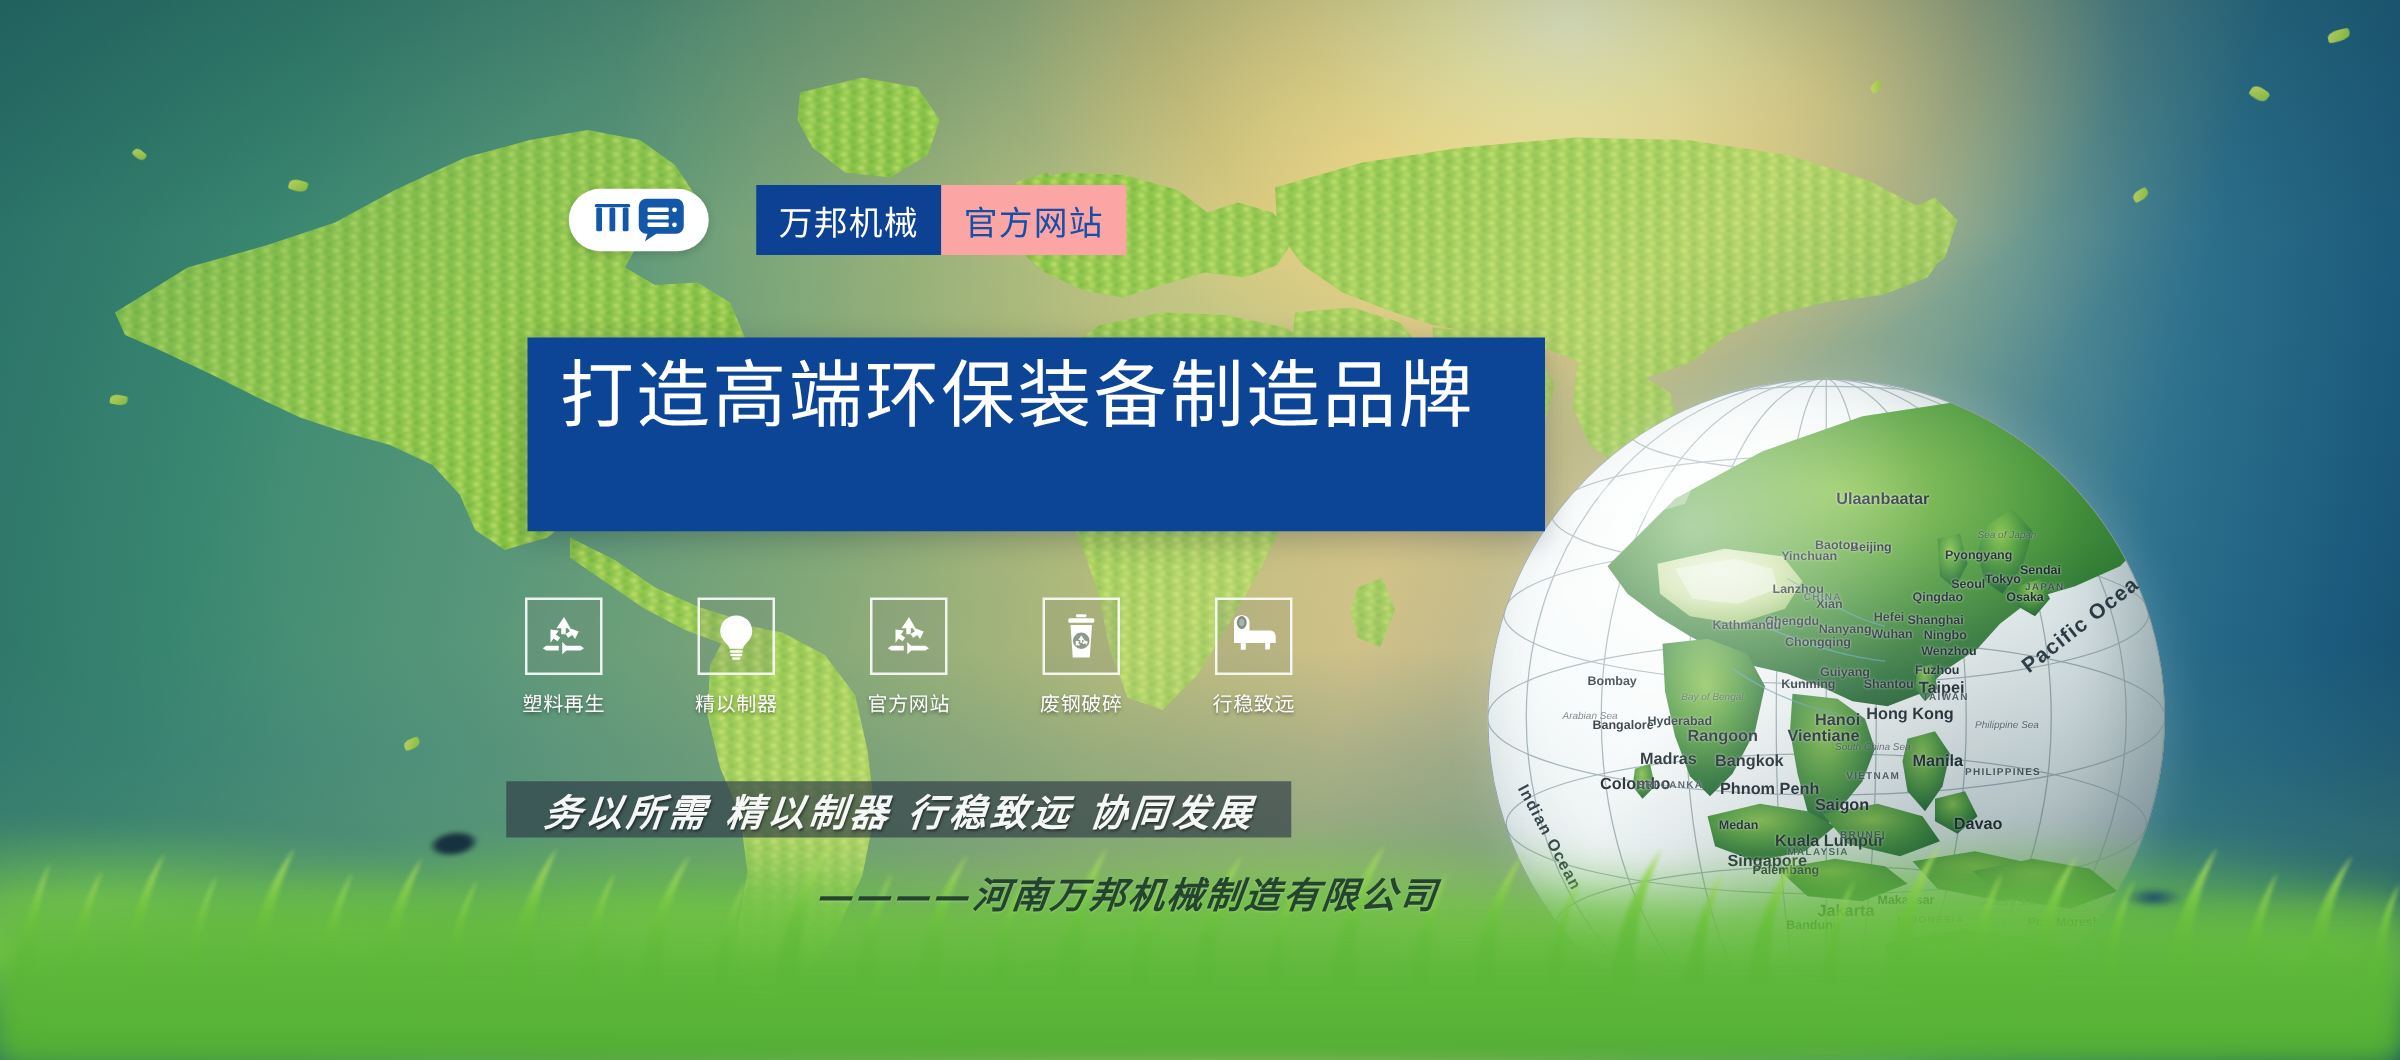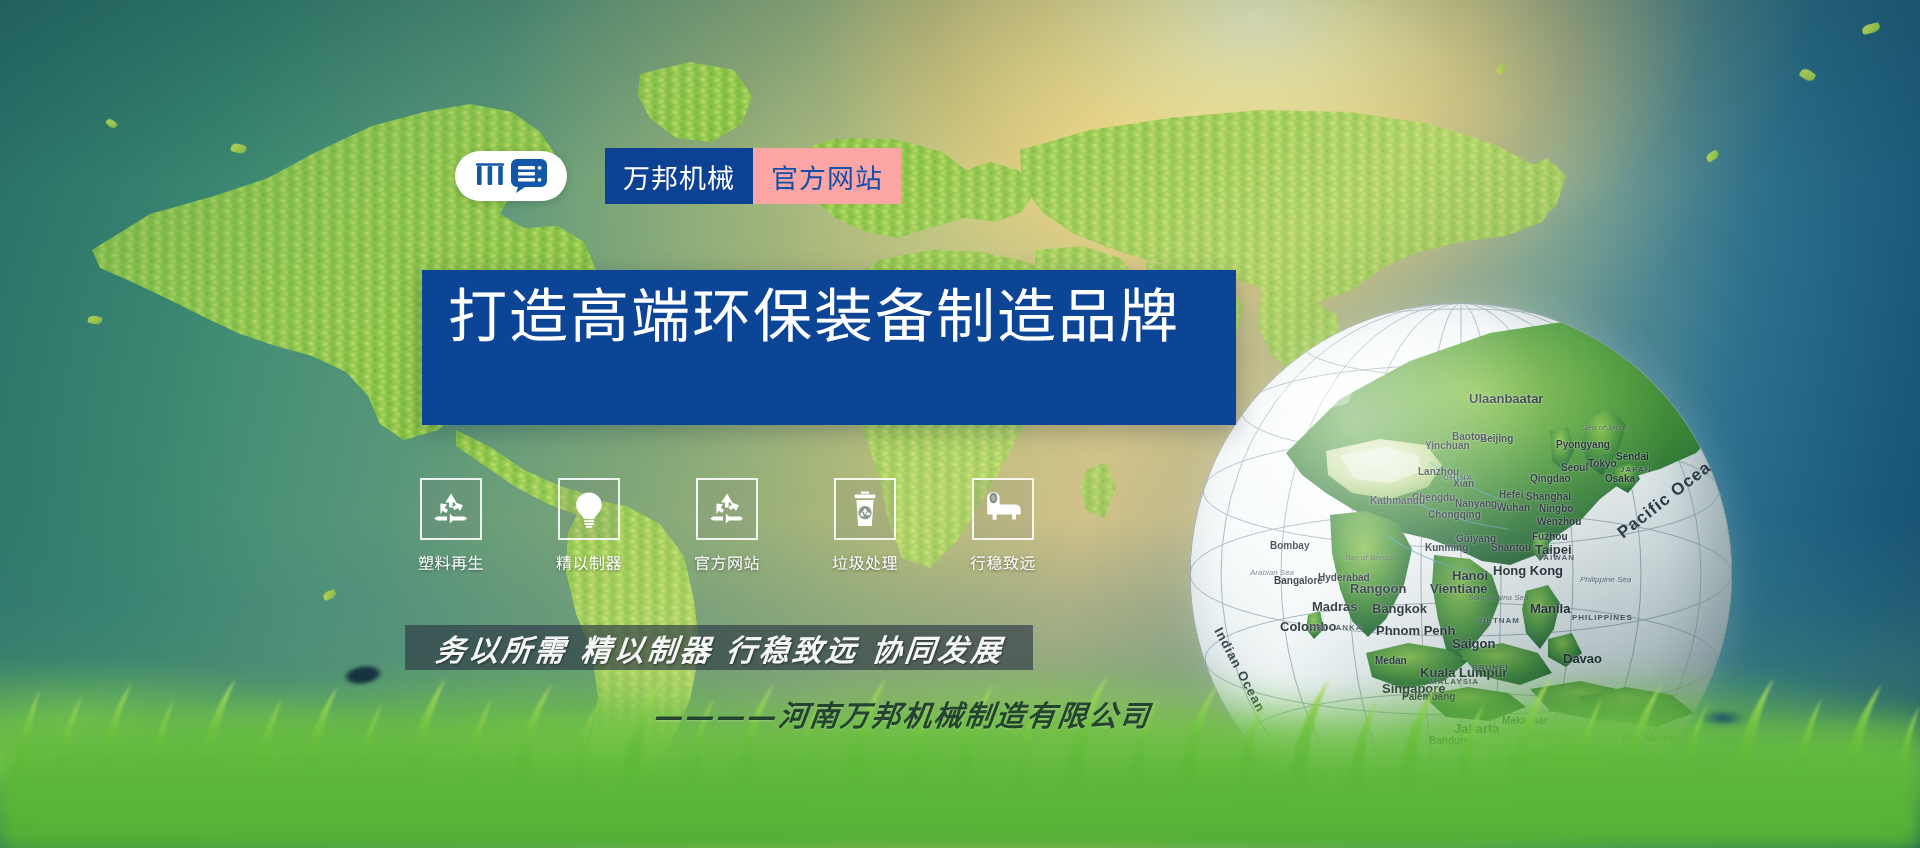--- a/index.html
+++ b/index.html
@@ -606,21 +606,21 @@
       <path d="M11.4 11.0 L28.6 11.0 L26.8 37.0 L13.2 37.0 Z"></path>
     </g>
     <circle cx="20" cy="23.6" r="6.6" fill="#8c9a8c"></circle>
     <g fill="#ffffff">
       <path d="M20.1 19.1 L22.4 23.0 L20.7 23.0 L20.7 25.1 L19.2 25.1 L19.2 23.0 L17.6 23.0 Z"></path>
       <path d="M15.6 23.6 L18.5 23.9 L17.5 25.4 L19.0 26.4 L18.1 27.7 L16.6 26.7 L15.6 28.2 Z"></path>
       <path d="M25.4 24.3 L24.0 26.9 L23.1 25.5 L21.6 26.4 L20.7 25.1 L22.2 24.2 L21.3 22.8 Z"></path>
     </g>
   </svg>
 </div>
-        <div class="feature-label">垃圾处理</div>
+        <div class="feature-label">废钢破碎</div>
       </div>
       <div class="feature">
         <div class="feature-box">
   <svg width="42" height="36" viewBox="0 0 42 36" aria-hidden="true">
     <g fill="#ffffff">
       <path d="M5.2 6.6 C5.2 3.2 8.0 1.2 11.4 1.2 C14.8 1.2 17.6 3.2 17.6 6.6
                L17.6 13.4 L33.6 13.4 C36.6 13.4 38.6 15.4 38.6 18.2 L38.6 23.4
                L34.0 23.4 L34.0 28.6 L30.2 28.6 L30.2 23.4 L14.6 23.4 L14.6 28.8
                L10.6 28.8 L10.6 23.4 L5.2 23.4 Z"></path>
     </g>

